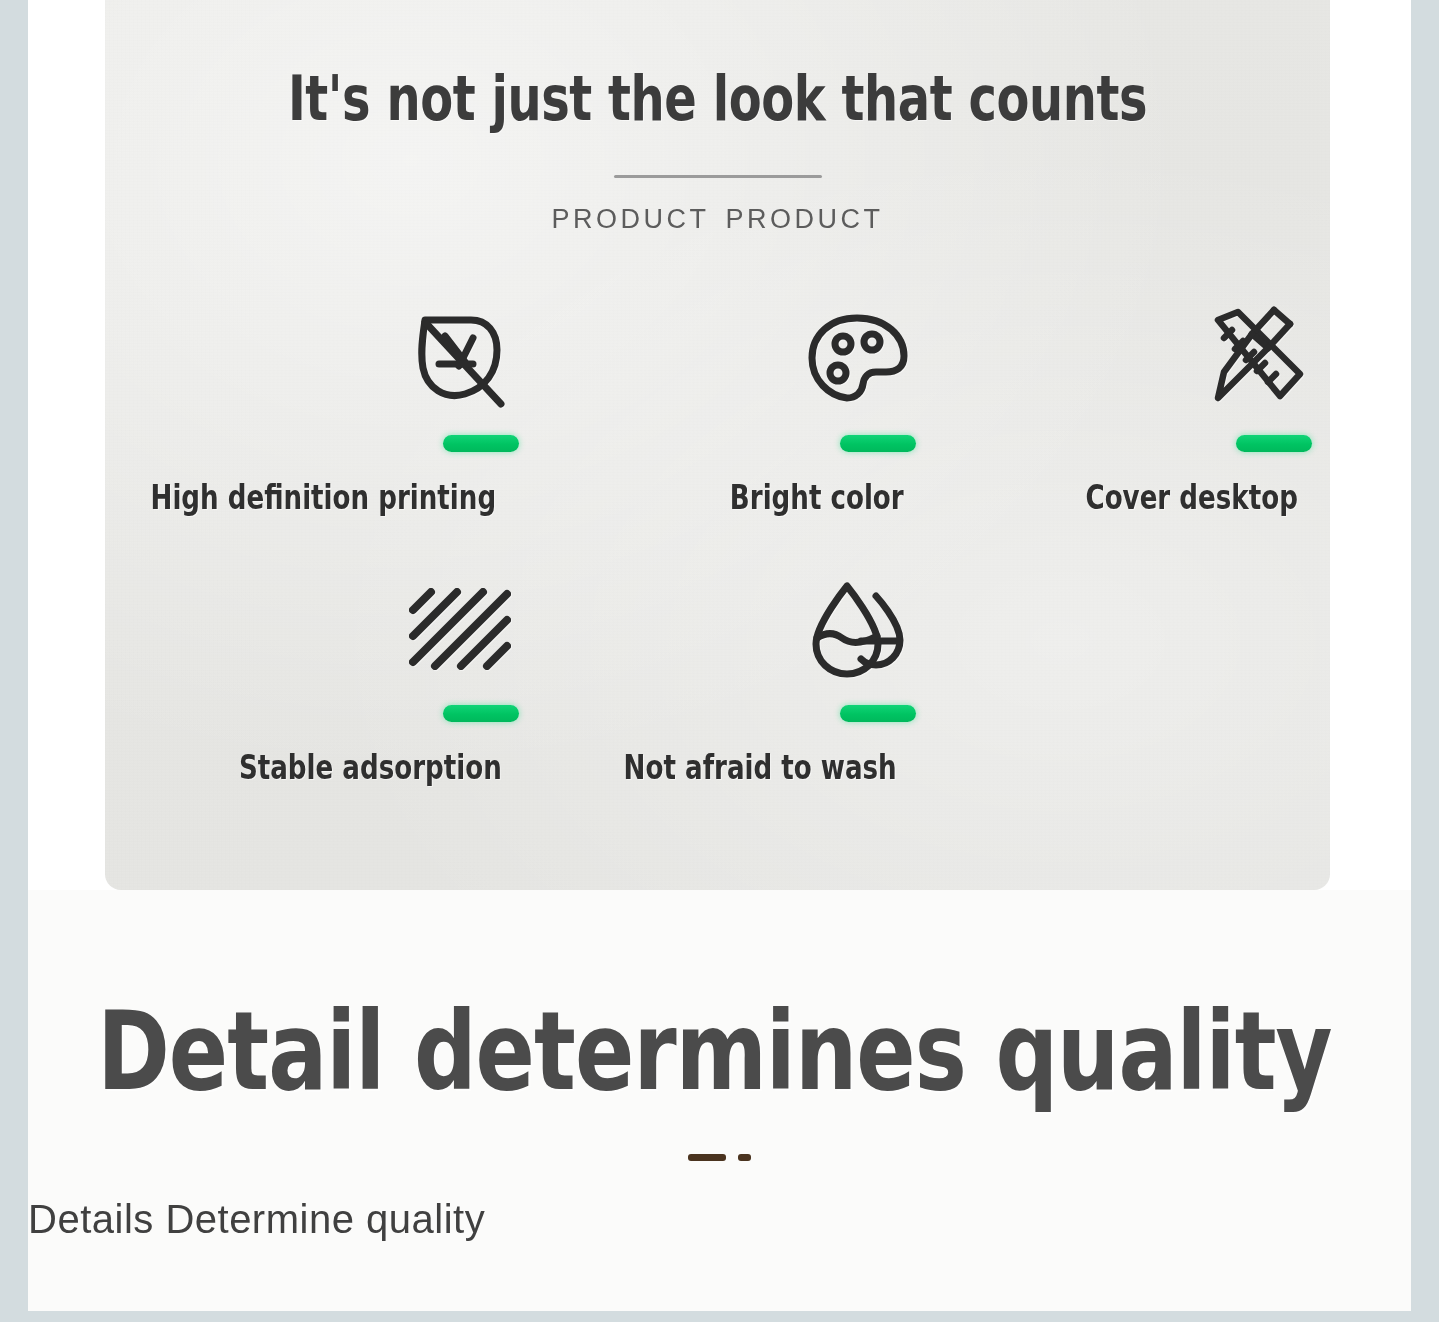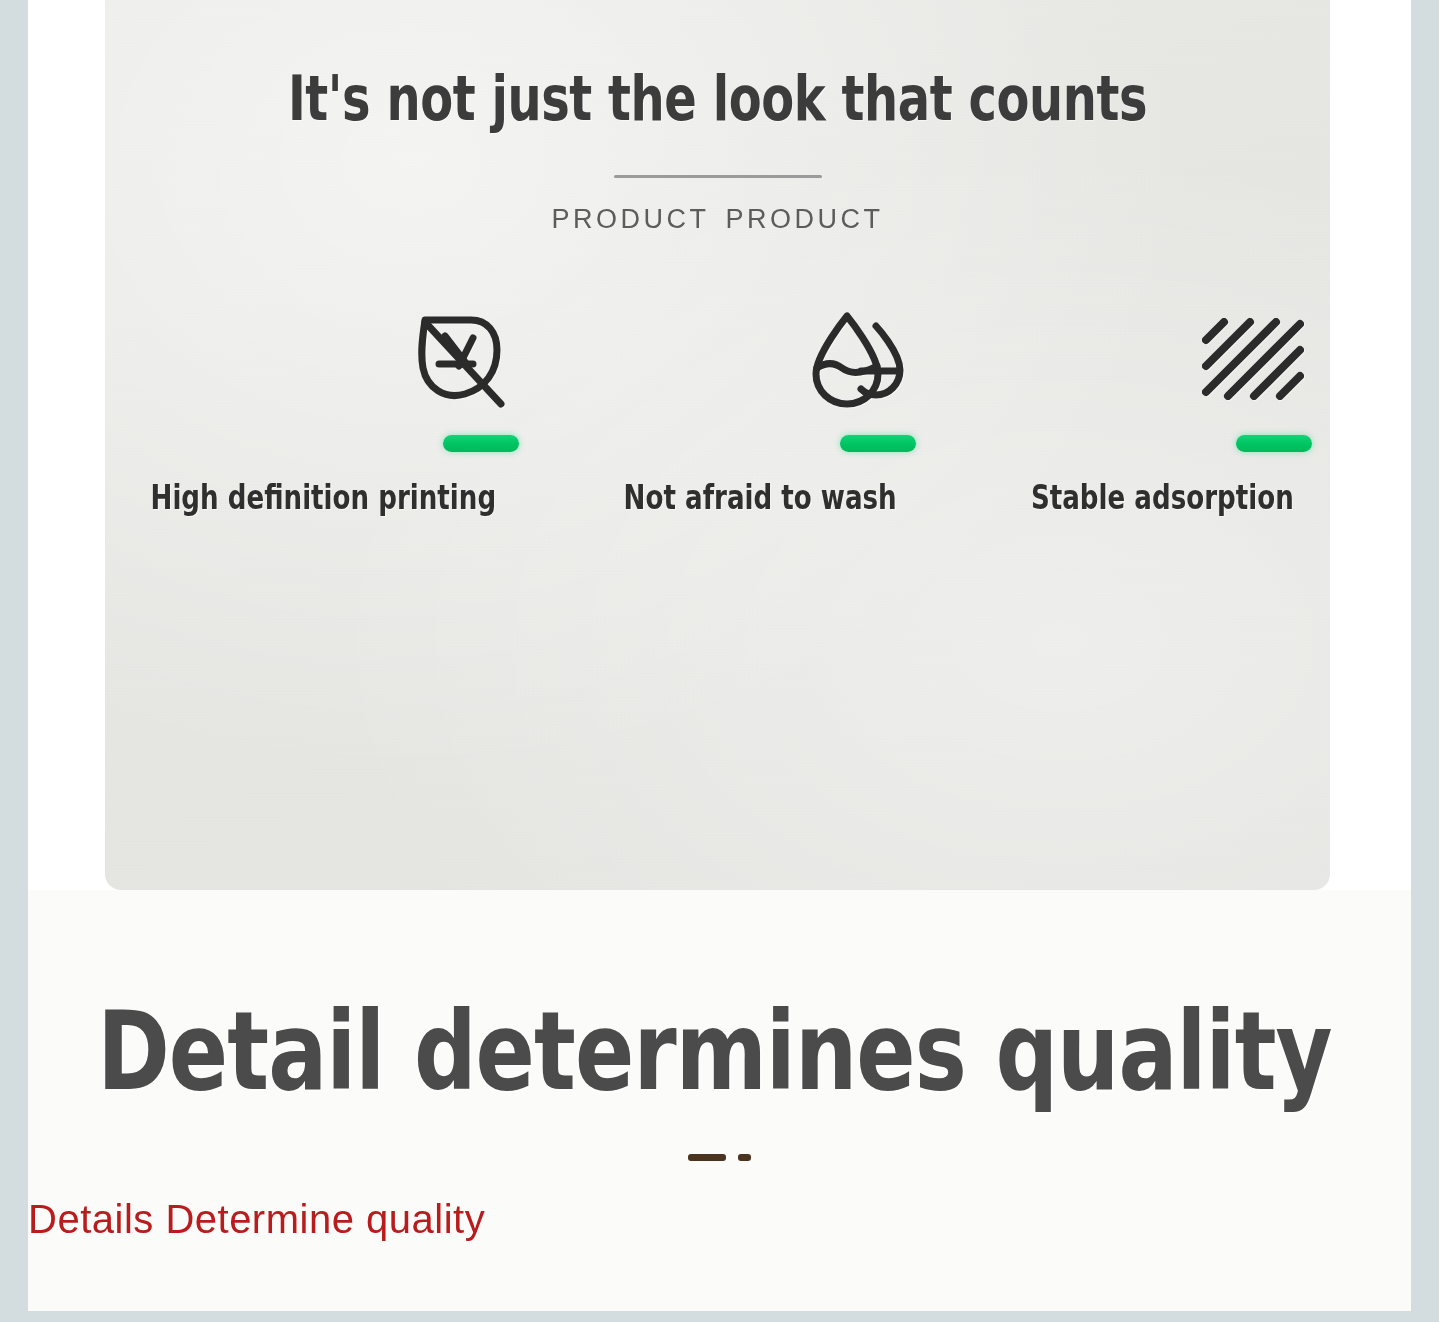--- a/index.html
+++ b/index.html
@@ -167,21 +167,21 @@
     background: #4a331f;
   }
   .detail-divider .dash-short {
     width: 13px;
     height: 7px;
     border-radius: 3px;
     background: #4a331f;
   }
   .detail-sub {
     margin: 36px 0 0;
-    color: #b91c1c;
+    color: #404040;
     font-size: 40px;
     font-weight: 300;
     letter-spacing: 0.5px;
   }
 
   
   .bottom-band {
     position: absolute;
     left: 0;
     top: 1311px;
@@ -214,54 +214,89 @@
             <path d="M24 22 L100 104"></path>
             <path d="M44 36 L64 62"></path>
             <path d="M72 38 L58 66"></path>
             <path d="M38 64 H72"></path>
           </svg>
         </div>
         <div class="accent-bar"></div>
         <div class="feature-label">High definition printing</div>
       </div>
 
-
-
-
       <div class="feature-cell">
         <div class="icon-box">
           <svg width="118" height="118" viewBox="0 0 118 118" fill="none" stroke="#2b2b2b" stroke-width="7" stroke-linecap="round" stroke-linejoin="round">
-
-            <path d="M78 26 C78 26 102 52 102 70 C102 84 91 95 78 95 C72 95 67 93 63 89"></path>
-            <path d="M63 71 H101"></path>
-
-            <path d="M49 16 C49 16 18 54 18 74 C18 91 32 104 49 104
-                     C66 104 80 91 80 74 C80 54 49 16 49 16 Z"></path>
-            <path d="M19 68 C28 62 36 62 44 68 C52 74 64 74 79 66"></path>
-          </svg>
-        </div>
-        <div class="accent-bar"></div>
-        <div class="feature-label">Not afraid to wash</div>
+            <path d="M59 18 C88 18 106 36 106 56 C106 68 98 72 88 72 L78 72
+                     C70 72 66 77 65 84 C64 92 58 98 49 98
+                     C31 96 14 80 14 58 C14 35 32 18 59 18 Z"></path>
+            <circle cx="45" cy="44" r="8"></circle>
+            <circle cx="74" cy="42" r="8"></circle>
+            <circle cx="40" cy="73" r="8"></circle>
+          </svg>
+        </div>
+        <div class="accent-bar"></div>
+        <div class="feature-label">Bright color</div>
+      </div>
+
+
+      <div class="feature-cell">
+        <div class="icon-box">
+          <svg width="118" height="118" viewBox="0 0 118 118" fill="none" stroke="#2b2b2b" stroke-width="6.5" stroke-linecap="round" stroke-linejoin="round">
+
+            <path d="M24 20 L44 12 L106 74 L86 96 Z"></path>
+            <path d="M38 30 L30 38"></path>
+            <path d="M49 41 L41 49"></path>
+            <path d="M60 52 L52 60"></path>
+            <path d="M71 63 L63 71"></path>
+            <path d="M82 74 L74 82"></path>
+
+            <path d="M96 24 L74 48"></path>
+            <path d="M96 24 L80 10"></path>
+            <path d="M80 10 L58 34"></path>
+            <path d="M74 48 L58 34"></path>
+            <path d="M74 48 L56 66 L24 98 L30 72 L58 34"></path>
+          </svg>
+        </div>
+        <div class="accent-bar"></div>
+        <div class="feature-label">Cover desktop</div>
       </div>
 
       <div class="feature-cell">
         <div class="icon-box">
           <svg width="118" height="110" viewBox="0 0 118 110" fill="none" stroke="#2b2b2b" stroke-width="8" stroke-linecap="round">
             <path d="M12 36 L30 18"></path>
             <path d="M12 62 L56 18"></path>
             <path d="M12 88 L82 18"></path>
             <path d="M34 92 L106 20"></path>
             <path d="M60 92 L106 46"></path>
             <path d="M86 92 L106 72"></path>
           </svg>
         </div>
         <div class="accent-bar"></div>
         <div class="feature-label">Stable adsorption</div>
       </div>
 
+      <div class="feature-cell">
+        <div class="icon-box">
+          <svg width="118" height="118" viewBox="0 0 118 118" fill="none" stroke="#2b2b2b" stroke-width="7" stroke-linecap="round" stroke-linejoin="round">
+
+            <path d="M78 26 C78 26 102 52 102 70 C102 84 91 95 78 95 C72 95 67 93 63 89"></path>
+            <path d="M63 71 H101"></path>
+
+            <path d="M49 16 C49 16 18 54 18 74 C18 91 32 104 49 104
+                     C66 104 80 91 80 74 C80 54 49 16 49 16 Z"></path>
+            <path d="M19 68 C28 62 36 62 44 68 C52 74 64 74 79 66"></path>
+          </svg>
+        </div>
+        <div class="accent-bar"></div>
+        <div class="feature-label">Not afraid to wash</div>
+      </div>
+
     </div>
   </section>
 
   <section class="detail-section">
     <h2 class="detail-title">Detail determines quality</h2>
 
     <div class="detail-divider">
       <span class="dash-long"></span>
       <span class="dash-short"></span>
     </div>

